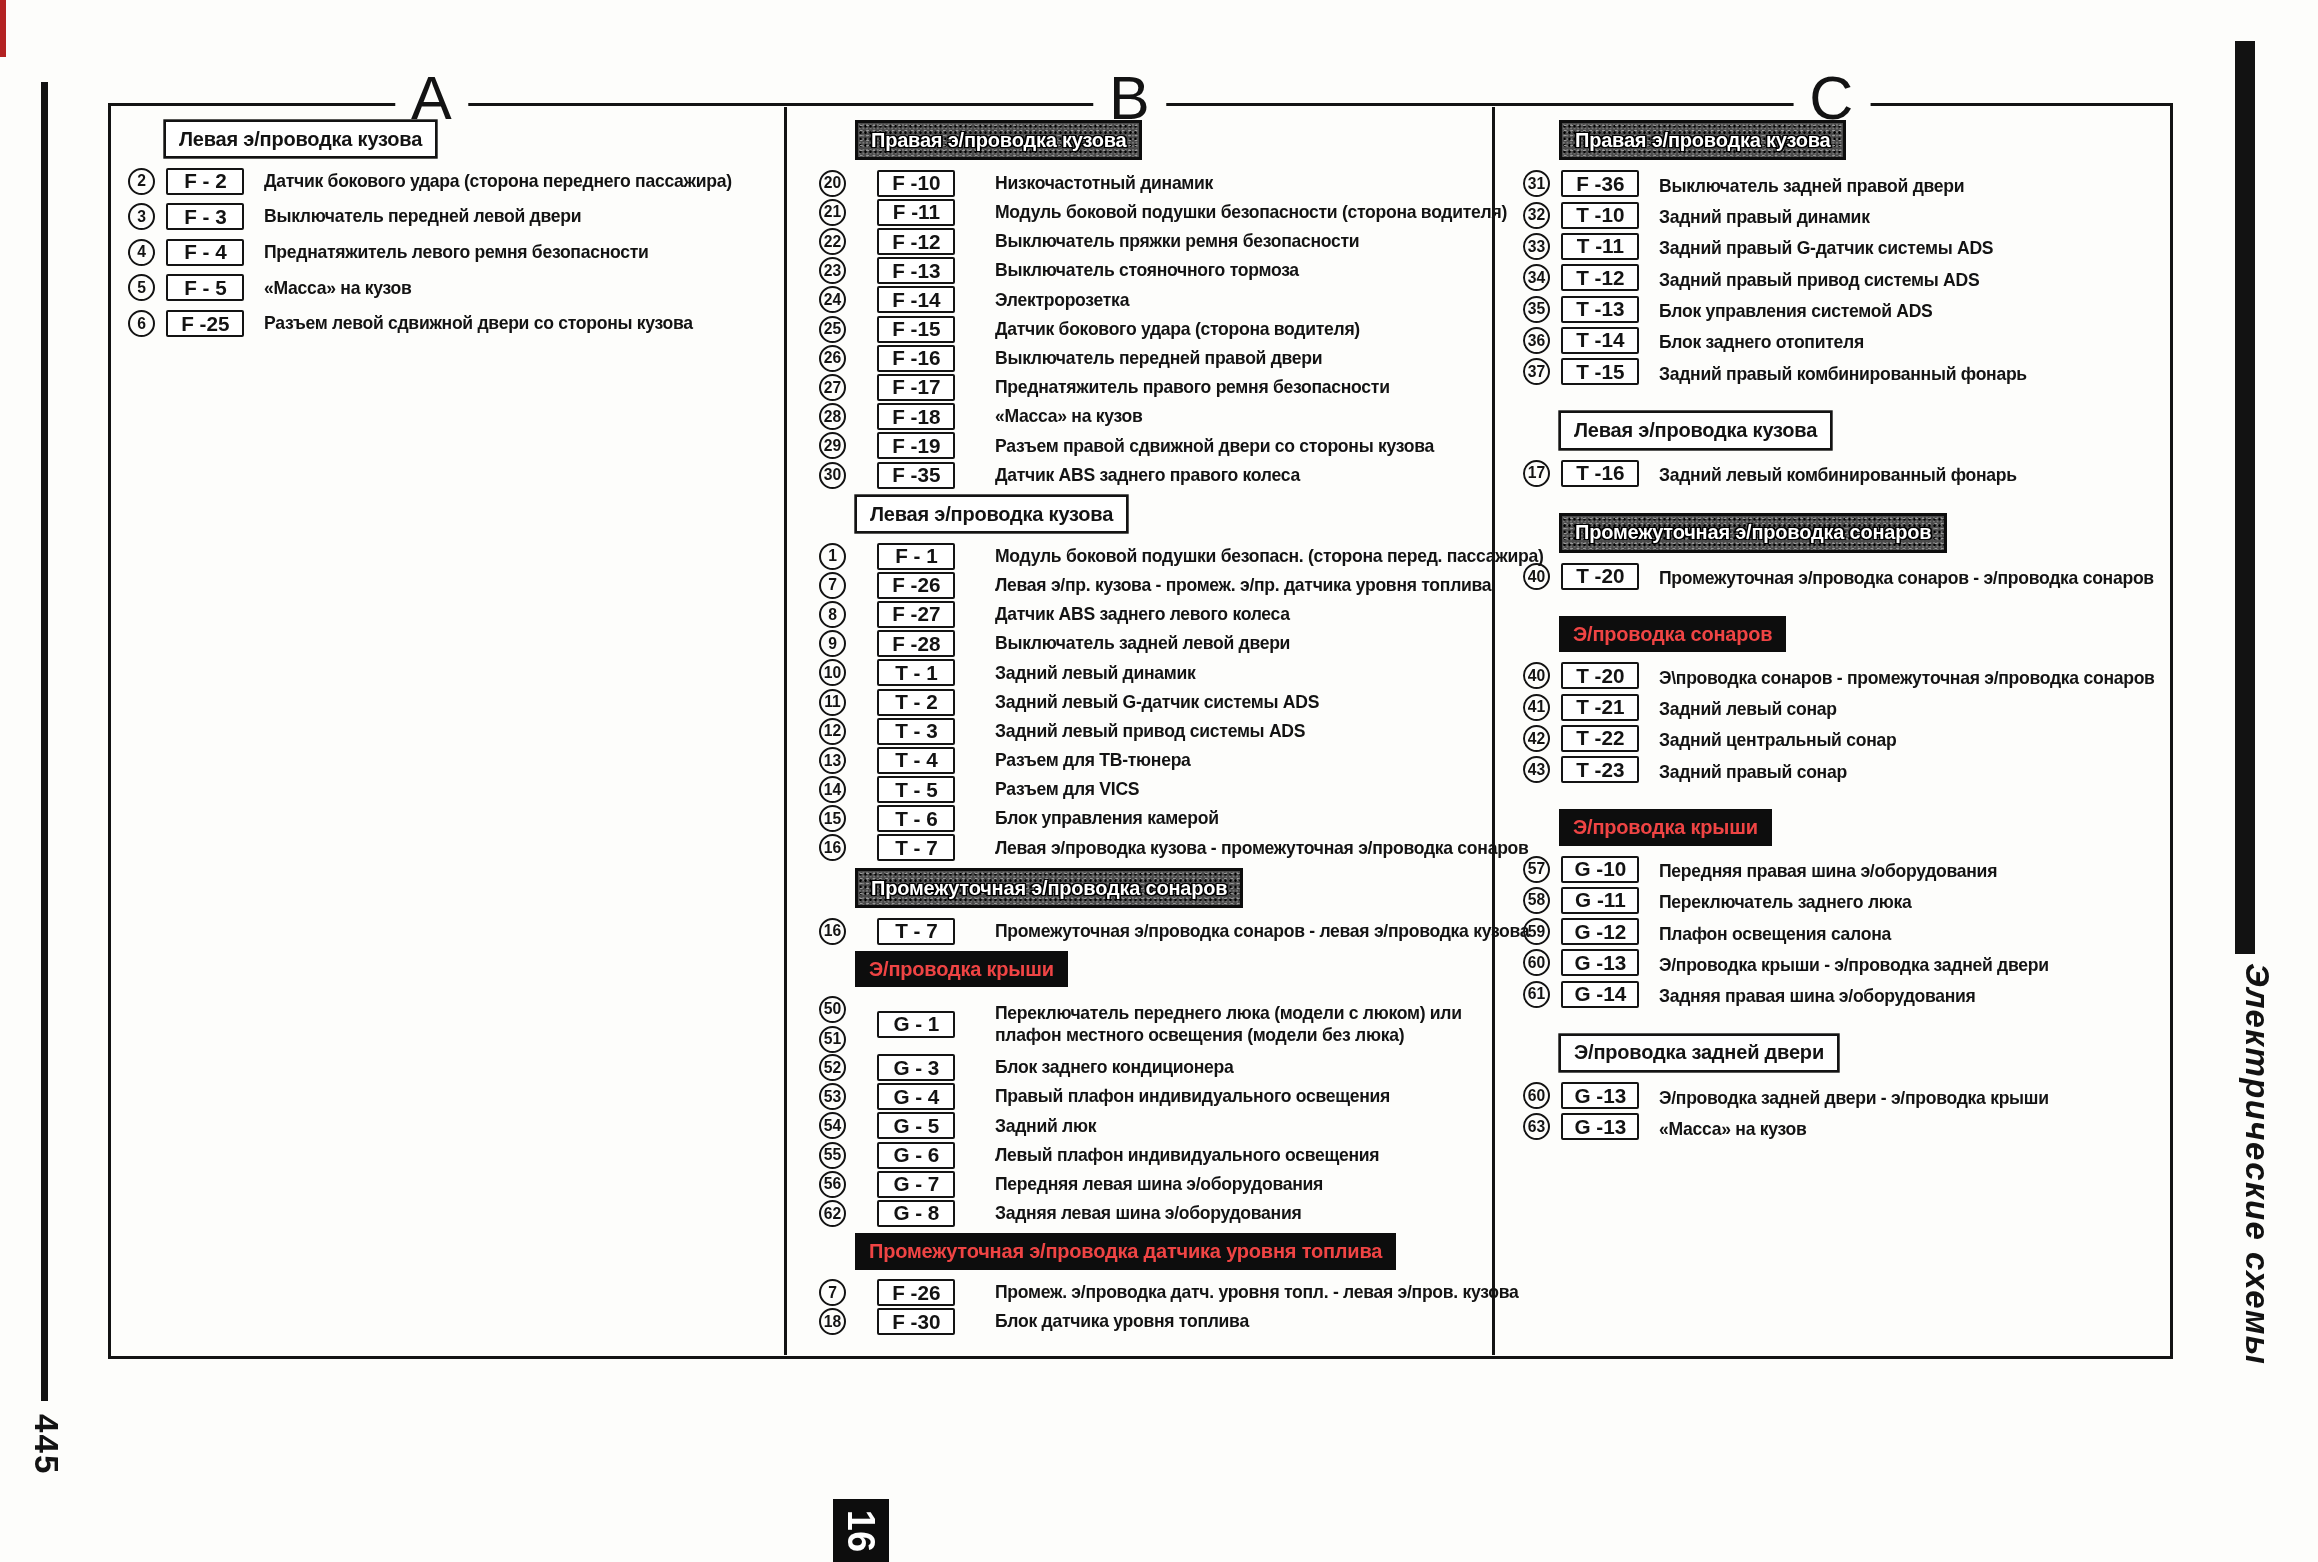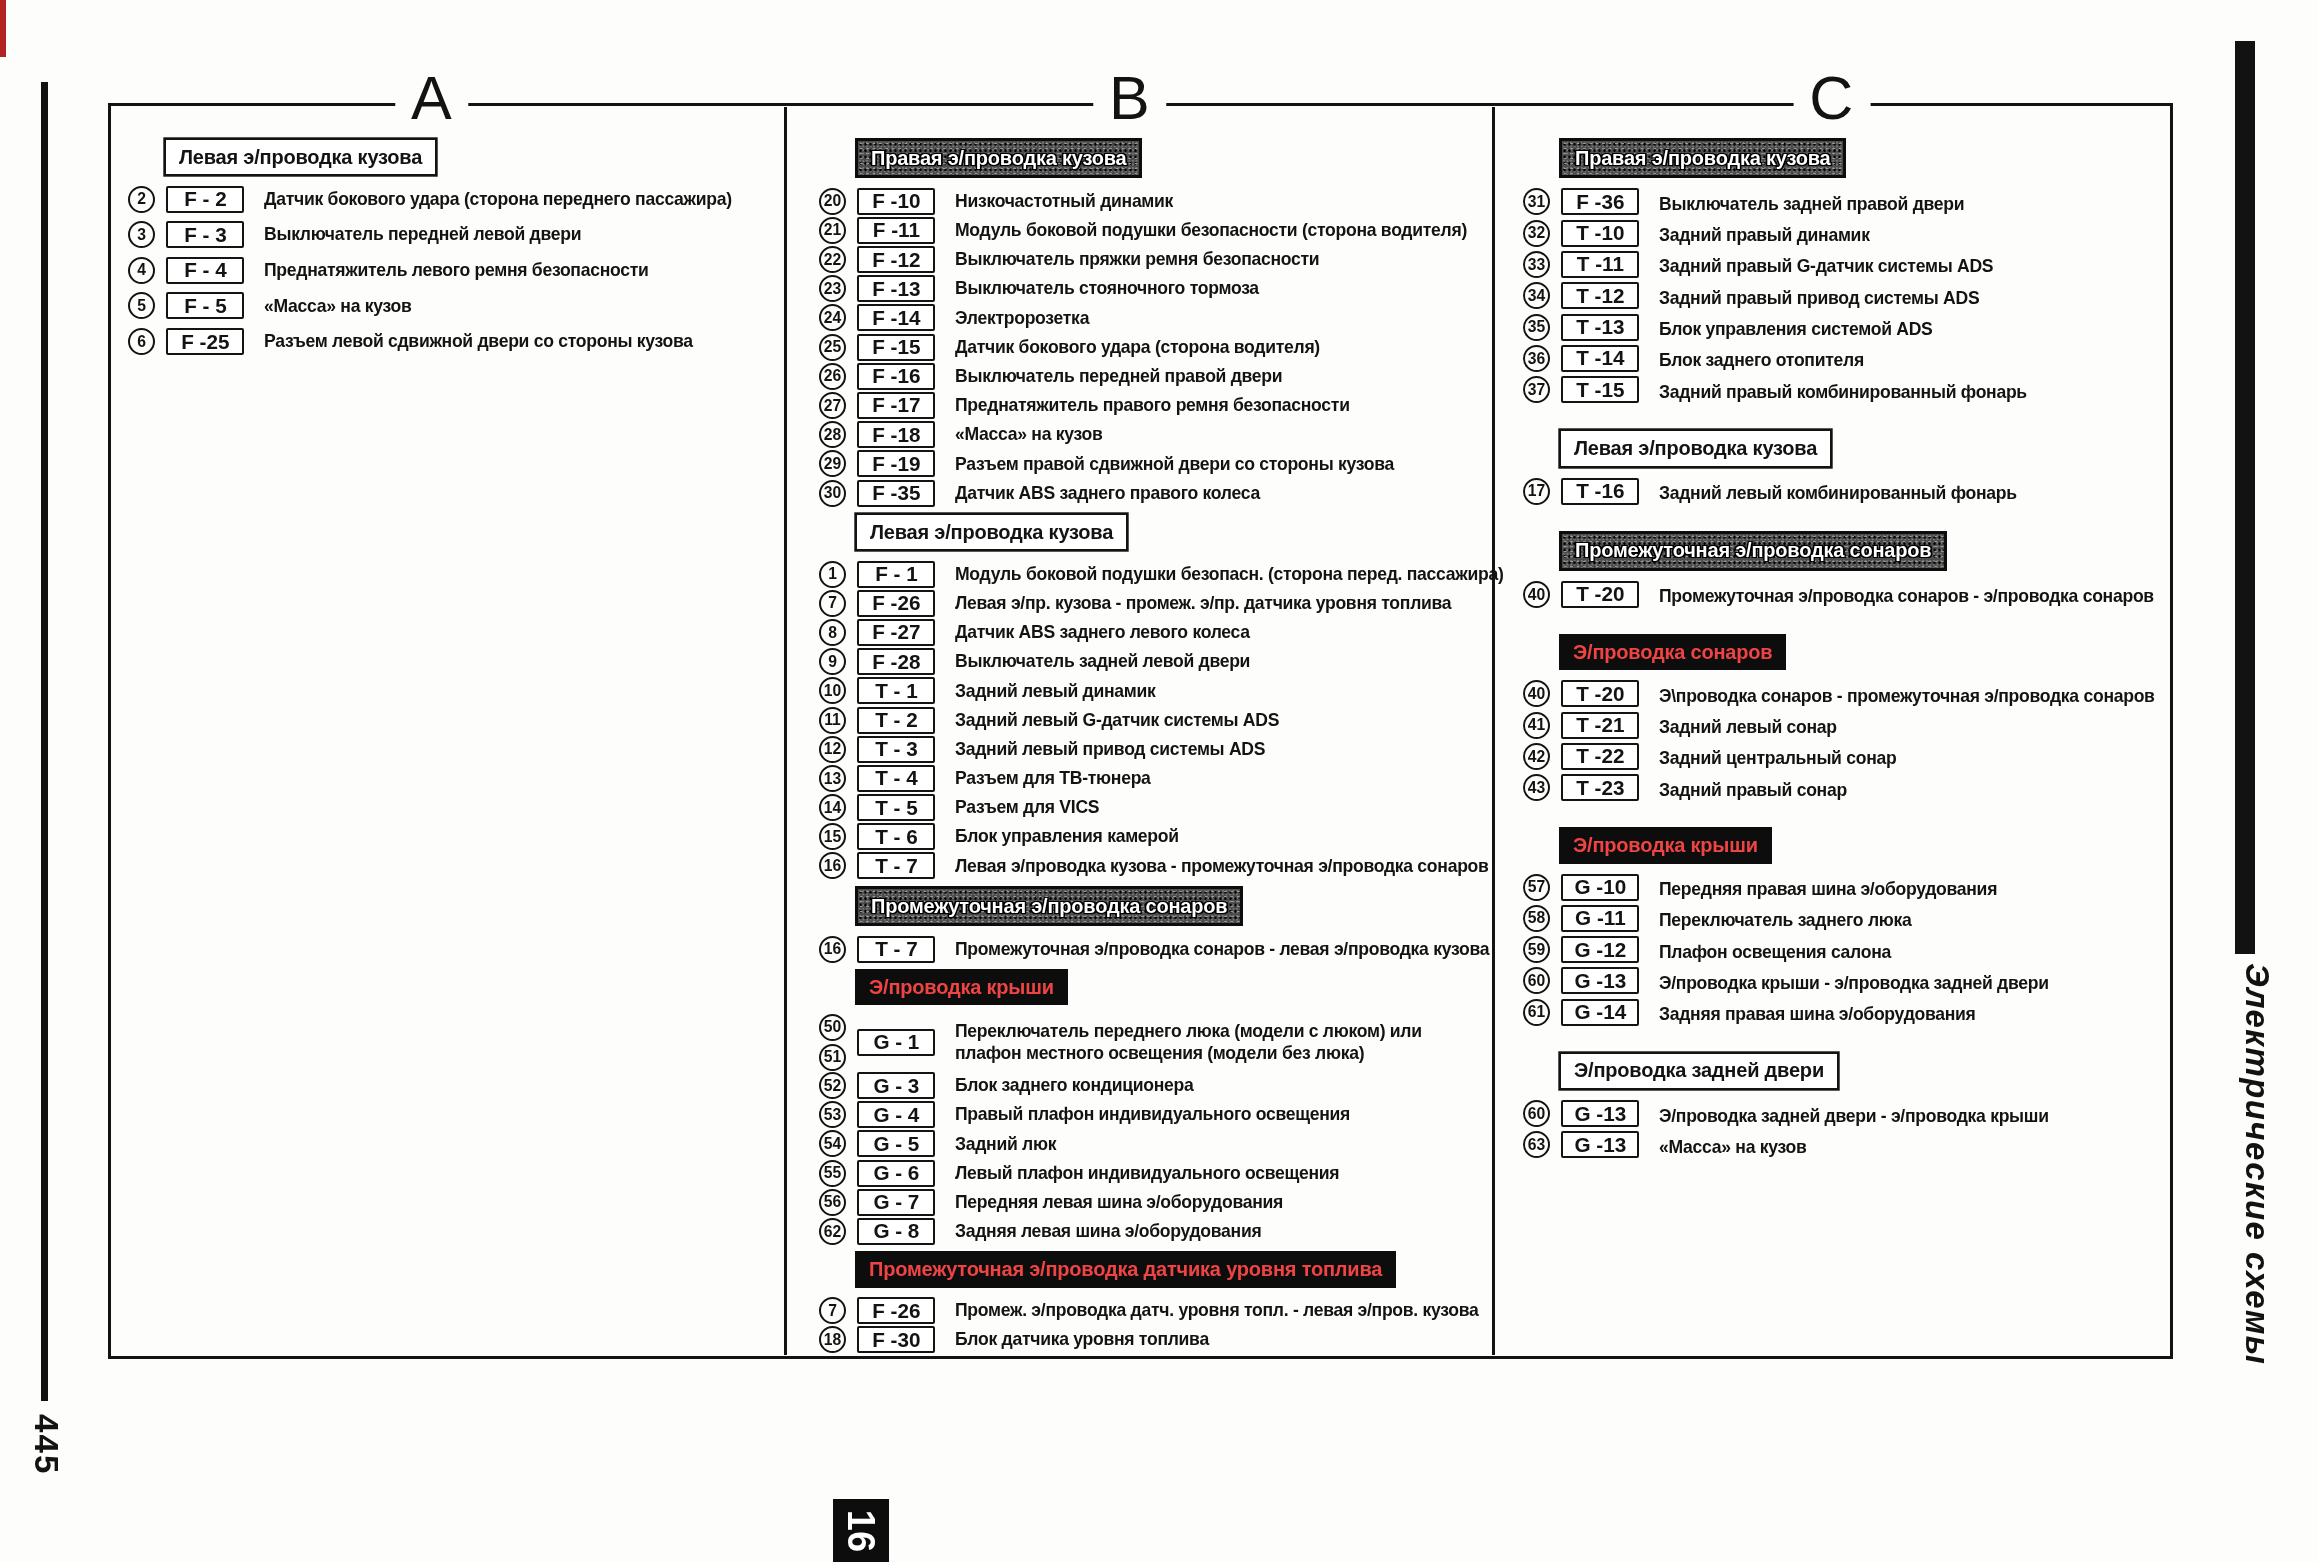--- a/index.html
+++ b/index.html
@@ -36,21 +36,21 @@
     position:absolute;left:2275px;top:963px;transform:rotate(90deg);
     transform-origin:top left;font-size:33px;font-weight:bold;font-style:italic;
     letter-spacing:1.4px;white-space:nowrap;color:#121212;line-height:1.1;
   }
   .chapter-tab{
     position:absolute;left:833px;top:1499px;width:56px;height:63px;
     background:#0d0d0d;display:flex;align-items:center;justify-content:center;
   }
   .chapter-tab span{transform:rotate(90deg);color:#fff;font-size:38px;font-weight:bold;line-height:1;}
   
-  .column{position:absolute;top:138px;}
+  .column{position:absolute;top:120px;}
   .col-a{left:128px;width:641px;}
   .col-b{left:819px;width:662px;}
   .col-c{left:1523px;width:645px;}
   .section{}
   .col-b .section + .section{margin-top:5.7px;}
   .col-c .section + .section{margin-top:26px;}
   .sec-header{
     display:inline-block;font-size:20px;font-weight:bold;line-height:1.15;
     padding:5.7px 13px;margin:0 0 8.5px 36px;letter-spacing:-0.2px;white-space:nowrap;
   }
@@ -61,21 +61,21 @@
     background-image:radial-gradient(#9a9a9a 0.9px,transparent 1.3px),
                      radial-gradient(#000 0.9px,transparent 1.4px),
                      radial-gradient(#777 0.7px,transparent 1.1px);
     background-size:6.4px 5px,5px 6.4px,3.6px 3.6px;
     border:3.6px solid #0d0d0d;color:#fff;
     text-shadow:-1.4px -1.4px 0 #000,1.4px -1.4px 0 #000,-1.4px 1.4px 0 #000,1.4px 1.4px 0 #000,0 0 2.1px #000;
   }
   
   .row{display:flex;align-items:center;min-height:28.5px;}
   .col-a .row{margin-bottom:7.1px;}
-  .col-b .row{margin-bottom:0.7px;}
+  .col-b .row{margin-bottom:0.7px;gap:20px;}
   .col-c .row{margin-bottom:2.8px;align-items:flex-end;}
   .nums{display:flex;flex-direction:column;gap:2.8px;margin-right:11.4px;}
   .num{
     width:23px;height:23px;border:2.1px solid #131313;border-radius:50%;
     display:flex;align-items:center;justify-content:center;
     font-size:15.7px;font-weight:bold;line-height:1;flex:0 0 auto;
   }
   .code{
     width:74px;height:23px;border:2.8px solid #131313;border-radius:2px;
     display:flex;align-items:center;justify-content:center;

